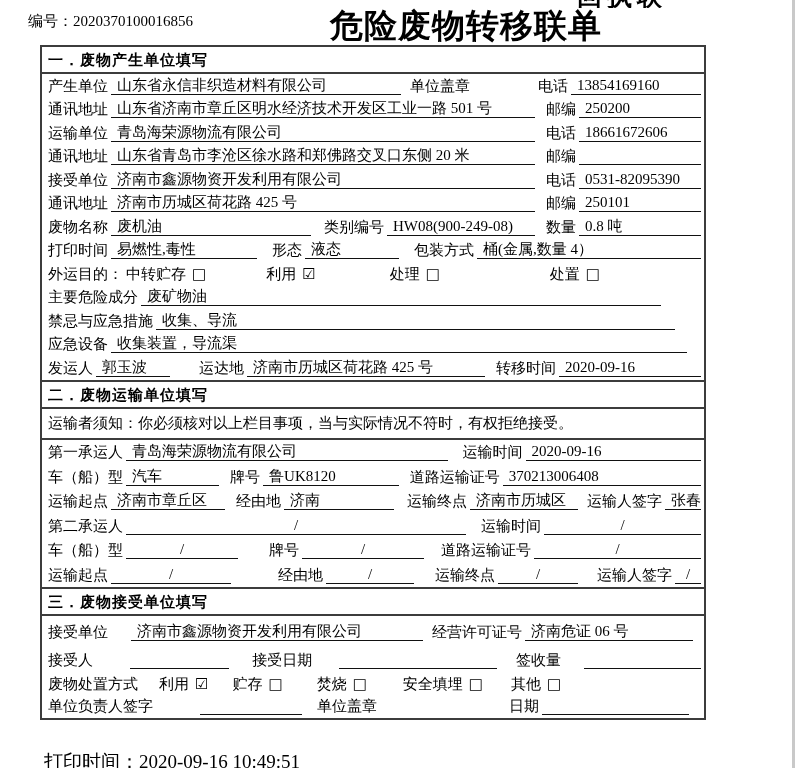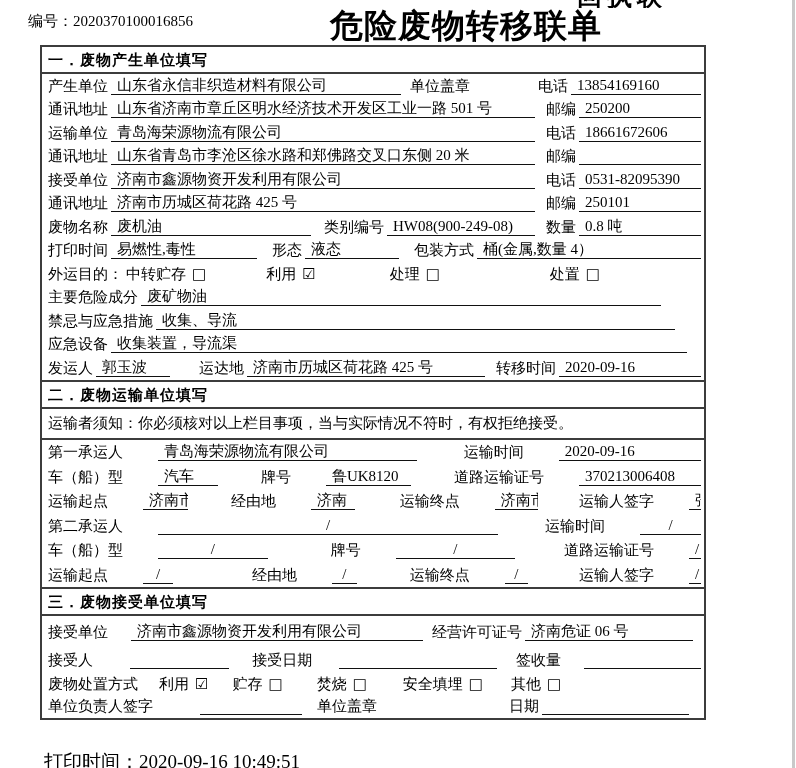--- a/index.html
+++ b/index.html
@@ -11,21 +11,21 @@
   .doc-title{position:absolute;left:330px;top:4px;font-size:33px;font-weight:bold;letter-spacing:1px;white-space:nowrap;}
   .stamp-clip{position:absolute;left:577px;top:0;width:86px;height:8px;overflow:hidden;}
   .stamp-clip span{display:block;margin-top:-20px;font-size:25px;font-weight:bold;letter-spacing:5px;white-space:nowrap;}
   .form-table{position:absolute;left:40px;top:45px;width:666px;border:2px solid #3c3c3c;box-sizing:border-box;background:#fff;}
   .sec-hd{height:25px;line-height:25px;padding-left:6px;font-weight:bold;font-size:15px;
           font-family:"Liberation Sans","DejaVu Sans",sans-serif;letter-spacing:1px;
           border-bottom:2px solid #3c3c3c;}
   .sec-hd.mid{border-top:2px solid #3c3c3c;}
   .notice{height:29px;display:flex;align-items:center;padding-left:6px;border-bottom:2px solid #3c3c3c;white-space:nowrap;}
   .r{display:flex;align-items:flex-end;height:23.5px;padding:0 3px 3px 3px;box-sizing:border-box;}
-  .r2{height:24.5px;gap:32px;}
+  .r2{height:24.5px;}
   .r3a{height:28px;}
   .r3b{height:24px;}
   .r3c{height:22px;}
   .l{white-space:nowrap;padding:0 3px;line-height:18px;}
   .u{border-bottom:1px solid #111;white-space:nowrap;padding:0 6px;line-height:18px;overflow:hidden;box-sizing:border-box;}
   .fill{flex:1;}
   .sl{text-align:center;}
   .opt{display:flex;align-items:flex-end;white-space:nowrap;}
   .opt .l{padding:0;}
   .box{font-family:"DejaVu Sans",sans-serif;font-size:15px;line-height:17px;margin-left:6px;}

